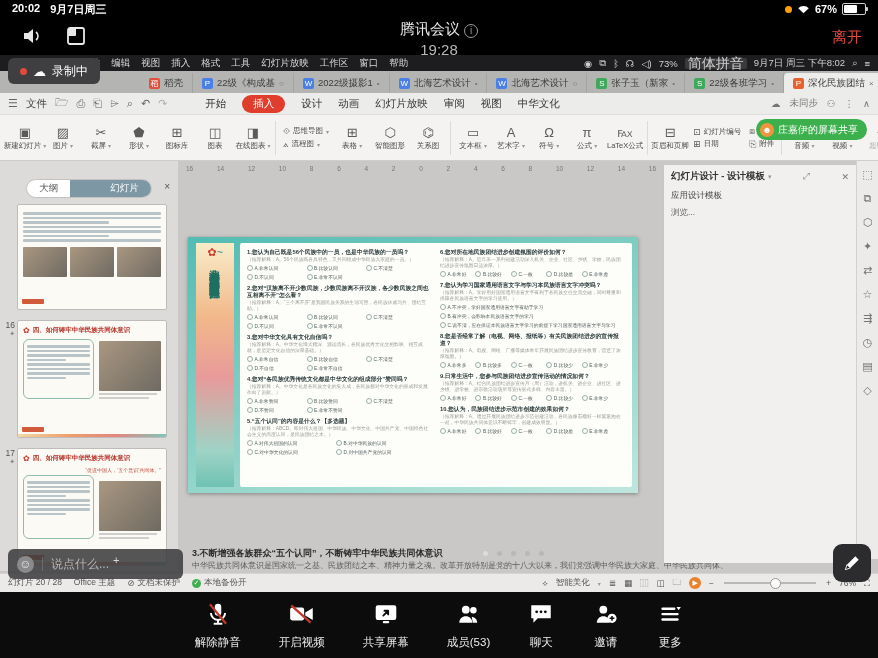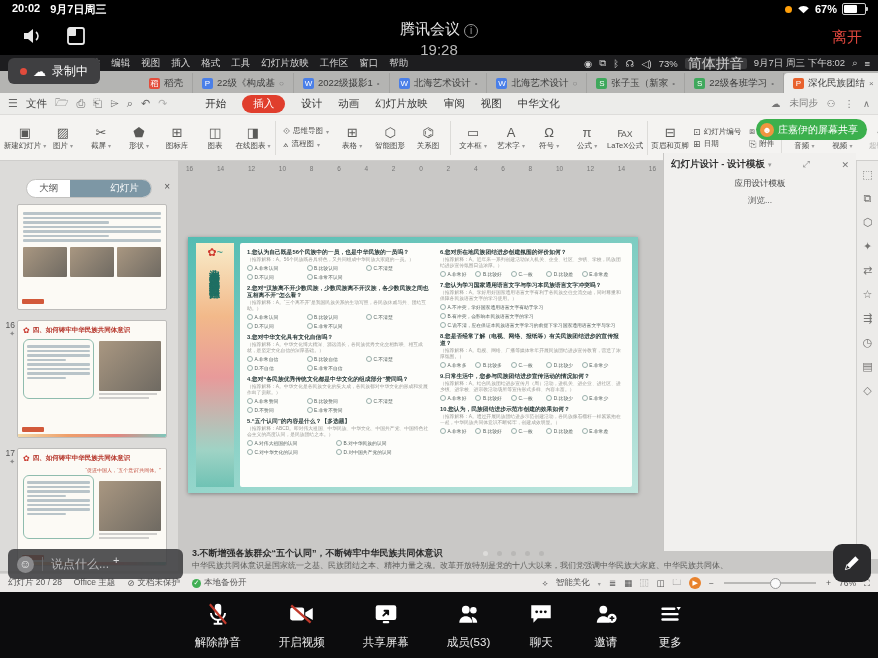--- a/index.html
+++ b/index.html
@@ -109,21 +109,21 @@
   .qo.stack .opt{width:100%;}
 
   
   .notes-head{position:absolute;left:192px;top:492px;font-size:9px;font-weight:bold;color:#2b2b2b;display:flex;align-items:center;gap:14px;white-space:nowrap;}
   .dots{display:flex;gap:9px;margin-left:26px;}
   .dots i{width:5px;height:5px;border-radius:50%;background:#b9b8b6;}
   .dots i:first-child{background:#dddcda;}
   .notes-body{position:absolute;left:192px;top:505px;width:682px;font-size:8px;color:#5d5d5b;white-space:nowrap;overflow:hidden;}
 
   
-  .rpanel{position:absolute;left:663px;top:98px;width:193px;height:398px;background:#f1f0ee;border-left:1px solid #c7c6c4;box-sizing:border-box;padding:5px 7px;text-align:center;}
+  .rpanel{position:absolute;left:663px;top:110px;width:193px;height:398px;background:#f1f0ee;border-left:1px solid #c7c6c4;box-sizing:border-box;padding:5px 7px;}
   .rp-head{display:flex;align-items:center;font-size:9.5px;color:#333;font-weight:bold;gap:3px;}
   .rp-head .caret{font-size:7px;}
   .rp-head .sp{margin-left:auto;color:#777;font-weight:normal;font-size:9px;cursor:pointer;}
   .rp-sub{font-size:8.5px;color:#444;margin:7px 0 5px;}
   .rp-box{background:#fafaf8;border:1px solid #d8d7d5;padding:5px 6px;height:342px;box-sizing:border-box;position:relative;overflow:hidden;}
   .rp-sec{font-size:8px;color:#8a8a88;margin-bottom:4px;}
   .used{width:62px;height:40px;border:1px solid #d98c74;background:linear-gradient(180deg,#1f8f86 55%,#bfe3dc 55%,#eef7f4);margin-bottom:8px;cursor:pointer;}
   .tgrid{display:flex;flex-wrap:wrap;gap:7px;}
   .tpl{width:52px;height:36px;border:1px solid #a9a8a6;box-sizing:border-box;cursor:pointer;}
   .rp-browse{font-size:8.5px;color:#666;margin-top:5px;cursor:pointer;}

